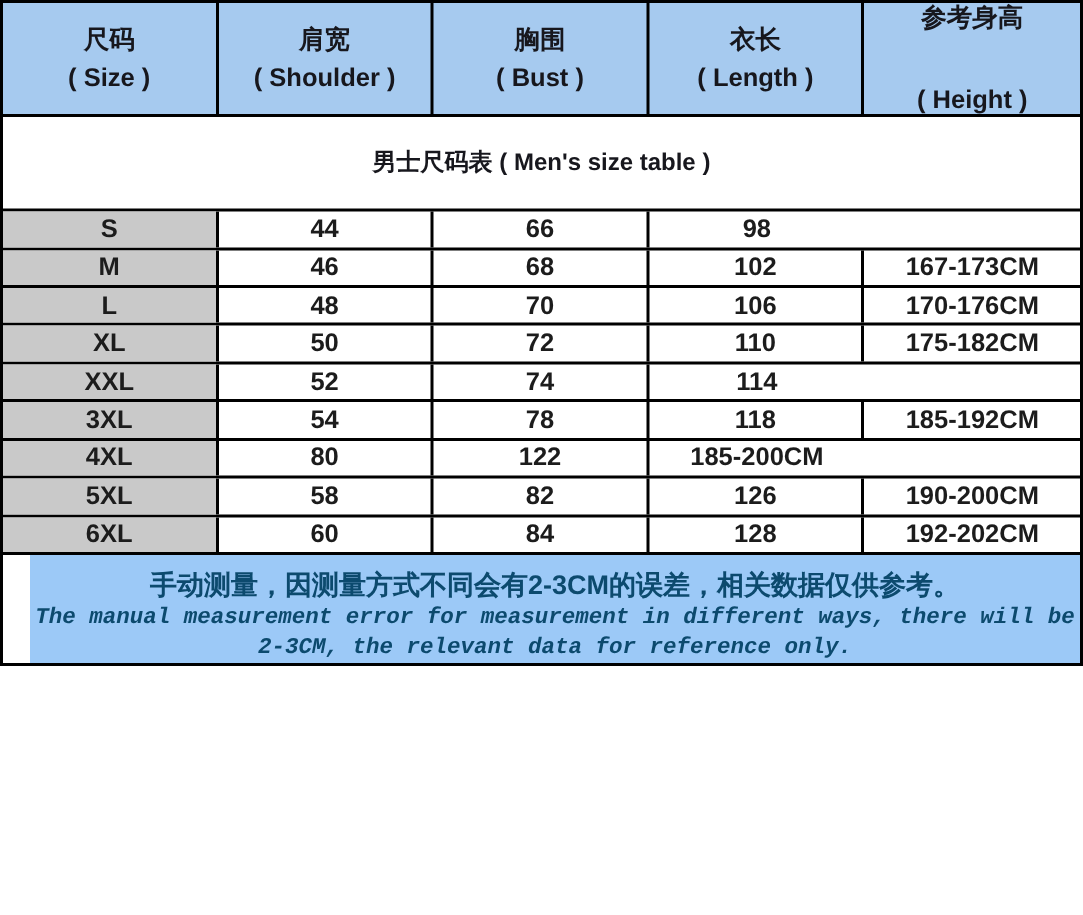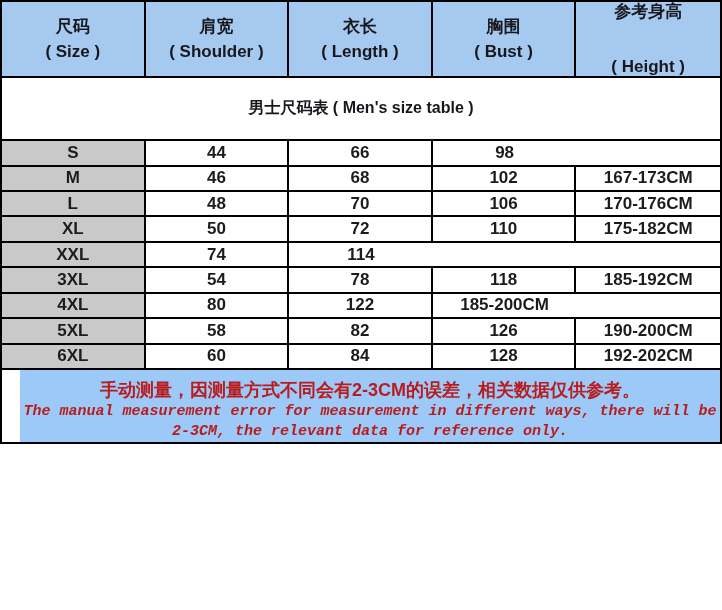--- a/index.html
+++ b/index.html
@@ -57,21 +57,21 @@
   .size-cell { background: var(--size_col_bg, #C9C9C9); }
 
   
   .footer-note {
     flex: 1;
     background: var(--footer_bg, #9CC9F7);
     text-align: center;
     padding-top: 8px;
     font-family: "Liberation Mono", "DejaVu Sans Mono", monospace;
     font-weight: bold;
-    color: #b91c1c;
+    color: #0c4a6e;
     margin-left: 18px;
   }
   .footer-note .f-zh {
     font-size: 18px;
     line-height: 24px;
     white-space: nowrap;
     font-family: "Liberation Sans", "DejaVu Sans", sans-serif;
     font-weight: bold;
   }
   .footer-note .f-en {
@@ -89,26 +89,26 @@
   <div class="grid-row header-row">
     <div class="cell">
       <div>尺码</div>
       <div>( Size )</div>
     </div>
     <div class="cell">
       <div>肩宽</div>
       <div>( Shoulder )</div>
     </div>
     <div class="cell">
+      <div>胸围</div>
+      <div>( Bust )</div>
+    </div>
+    <div class="cell">
       <div>衣长</div>
       <div>( Length )</div>
-    </div>
-    <div class="cell">
-      <div>胸围</div>
-      <div>( Bust )</div>
     </div>
     <div class="cell">
       <div>参考身高</div>
       <div>( Height )</div>
     </div>
   </div>
 
   <div class="title-row">
     <div class="title">男士尺码表 ( Men's size table )</div>
   </div>
@@ -135,20 +135,21 @@
   </div>
   <div class="grid-row data-row">
     <div class="cell size-cell">XL</div>
     <div class="cell">50</div>
     <div class="cell">72</div>
     <div class="cell">110</div>
     <div class="cell">175-182CM</div>
   </div>
   <div class="grid-row data-row">
     <div class="cell size-cell">XXL</div>
+    <div class="cell">52</div>
     <div class="cell">74</div>
     <div class="cell">114</div>
   </div>
   <div class="grid-row data-row">
     <div class="cell size-cell">3XL</div>
     <div class="cell">54</div>
     <div class="cell">78</div>
     <div class="cell">118</div>
     <div class="cell">185-192CM</div>
   </div>

